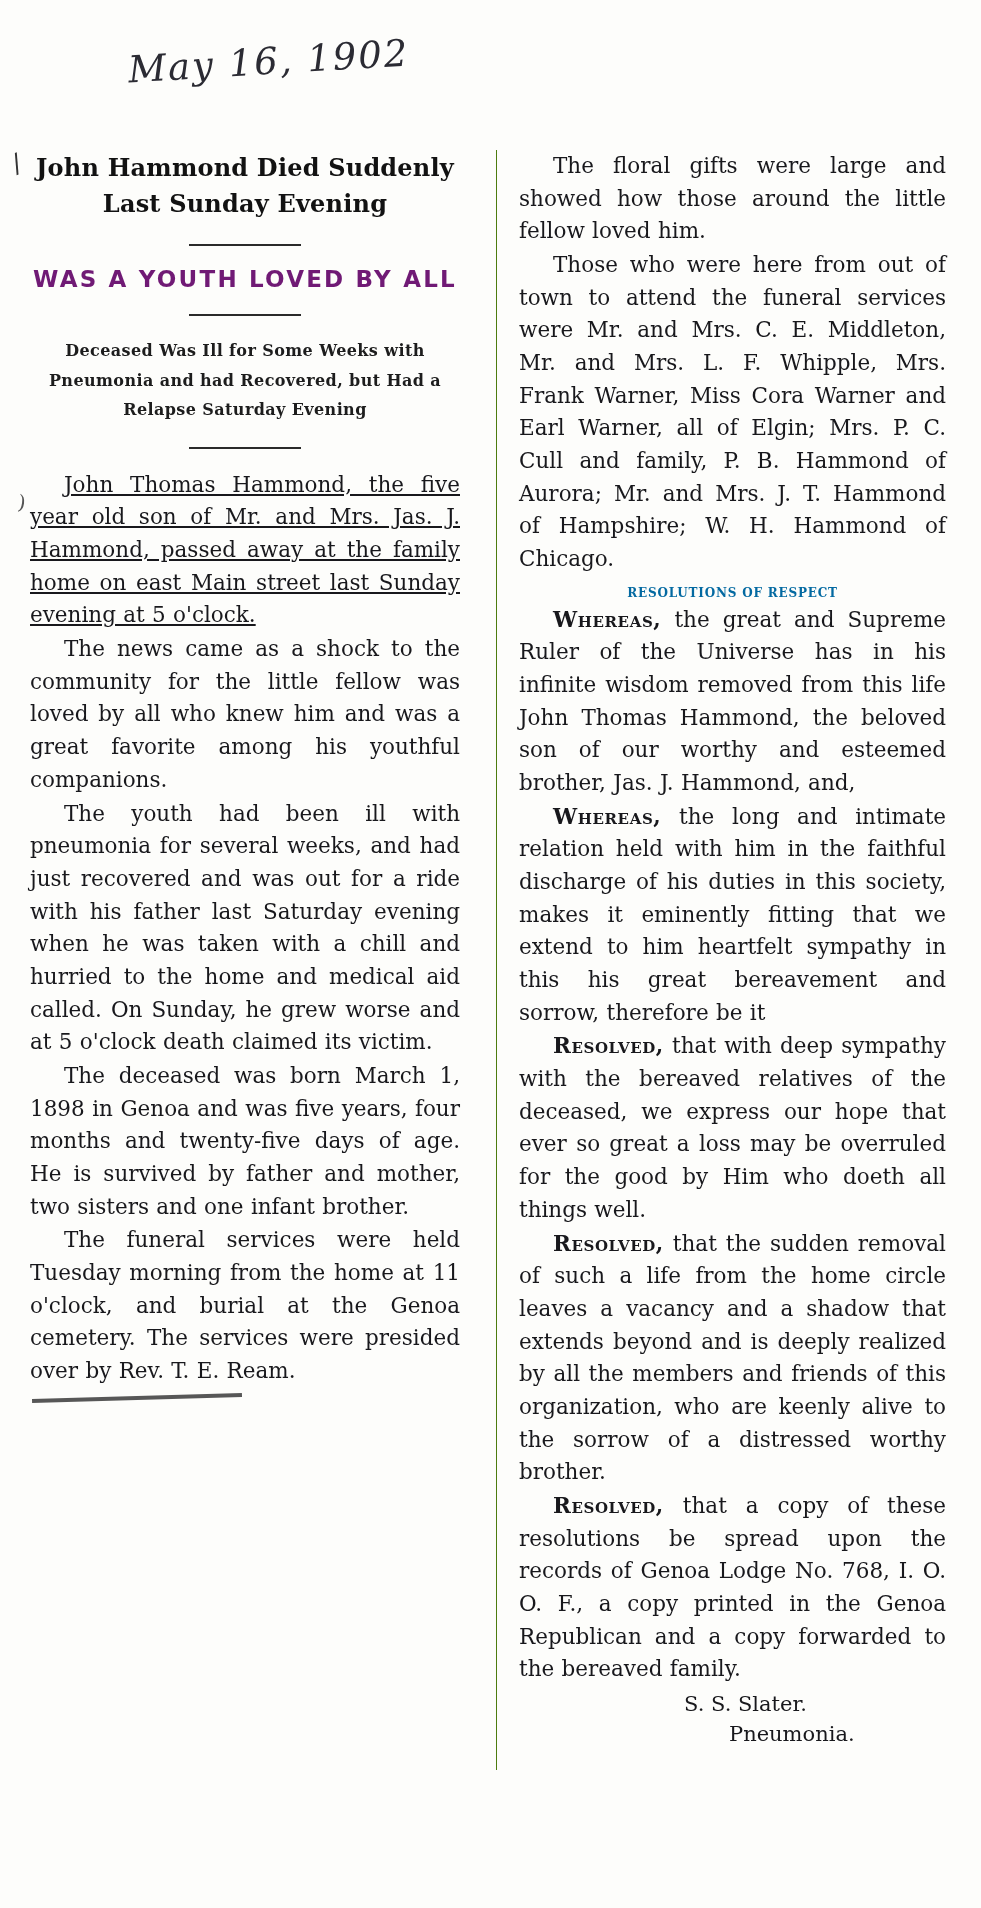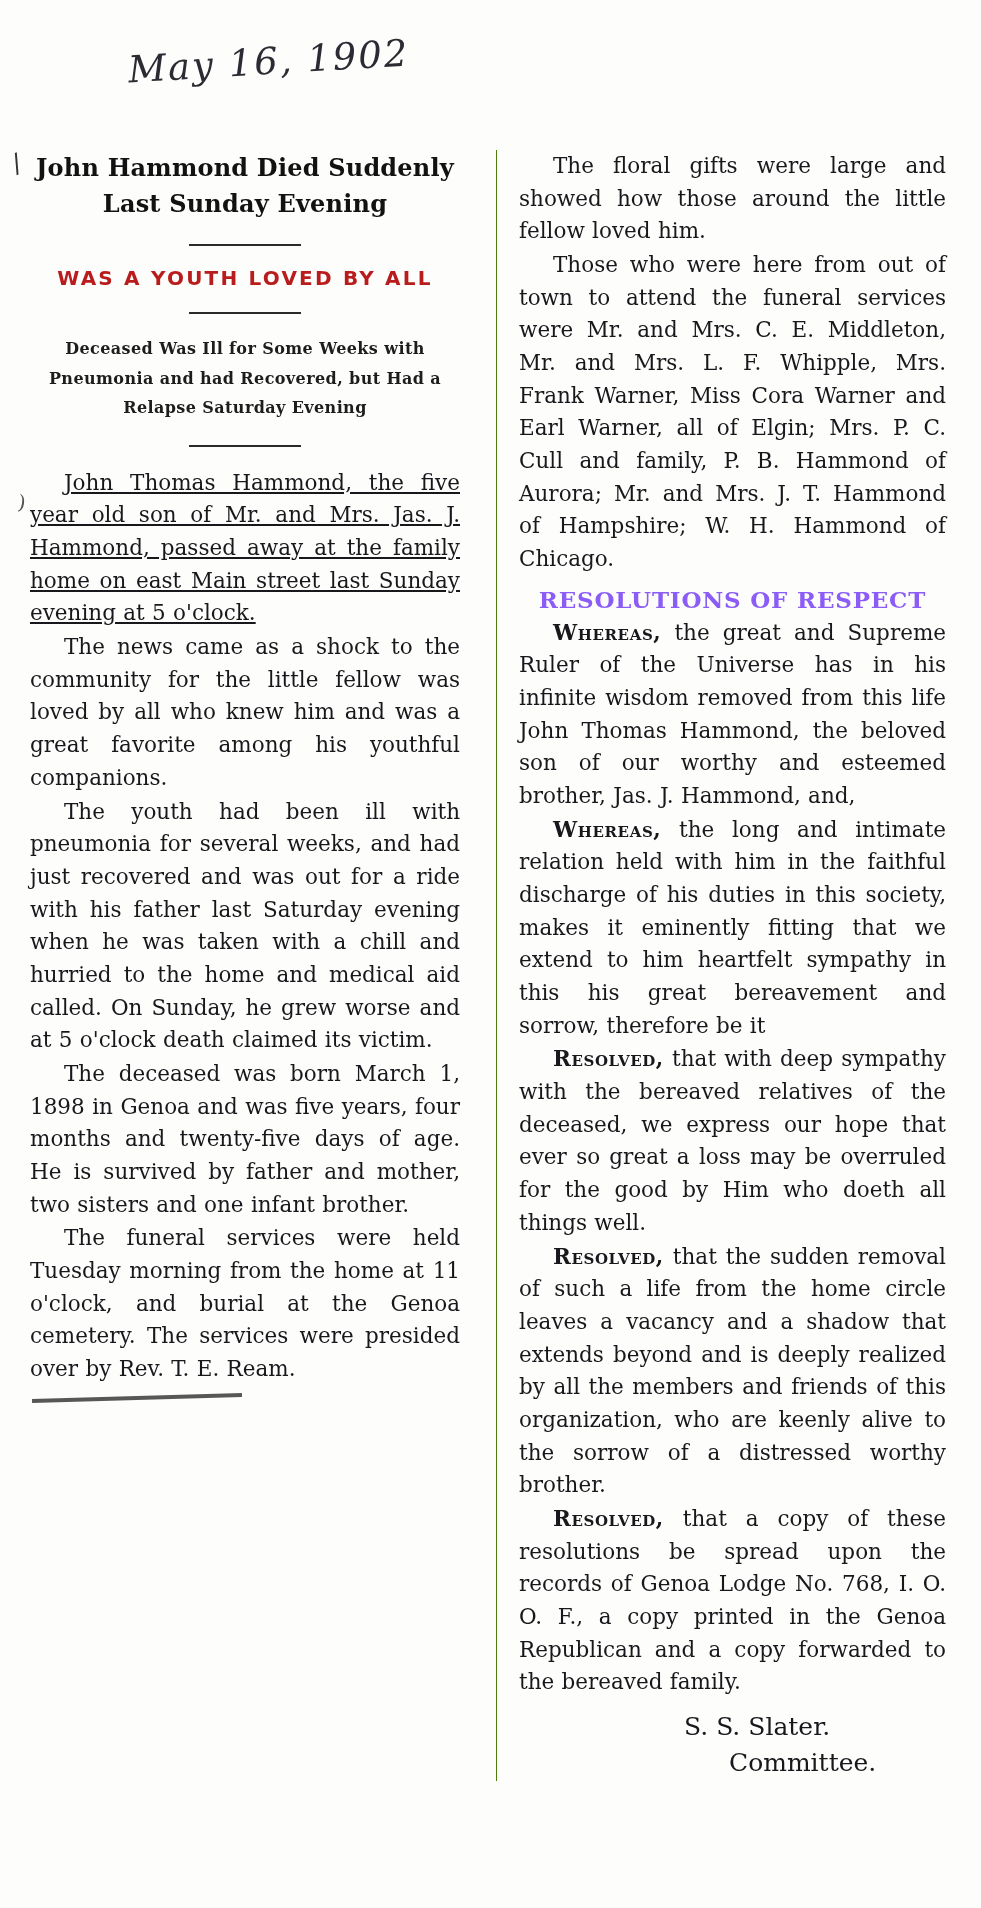--- a/index.html
+++ b/index.html
@@ -90,24 +90,24 @@
   .rule {
     width: 112px;
     height: 2px;
     background: #2a2a2a;
     margin: 22px auto 20px auto;
   }
   .subhead {
     text-align: center;
     font-family: "DejaVu Sans", sans-serif;
     font-weight: 700;
-    font-size: 20px;
+    font-size: 23px;
     letter-spacing: 2.2px;
     margin: 4px 0 0 0;
-    color: #b91c1c;
+    color: #701a75;
   }
   .deck {
     text-align: center;
     font-family: "DejaVu Serif", serif;
     font-weight: 700;
     font-size: 16px;
     line-height: 1.85;
     letter-spacing: 0.4px;
     color: #1d1d1d;
     margin: 0 2px;
@@ -130,36 +130,36 @@
   .col-left p.body:first-of-type {
     margin-top: 4px;
     text-decoration: underline;
   }
 
   
   .res-heading {
     text-align: center;
     font-family: "DejaVu Serif", serif;
     font-weight: 700;
-    font-size: 23px;
+    font-size: 12px;
     letter-spacing: 0.8px;
     margin: 10px 0 4px 0;
-    color: #8b5cf6;
+    color: #0369a1;
   }
   .smallcaps {
     font-variant: small-caps;
     font-weight: 600;
     letter-spacing: 0.6px;
   }
 
   
   .signature {
-    margin-top: 10px;
-    font-family: "DejaVu Serif", serif;
-    font-size: 25px;
+    margin-top: 3px;
+    font-family: "DejaVu Serif", serif;
+    font-size: 21px;
     line-height: 1.45;
     color: #18181c;
   }
   .sig-1 { padding-left: 165px; }
   .sig-2 { padding-left: 185px; }
   .sig-3 { padding-left: 210px; }
 
   
   .strike-artifact {
     position: absolute;
@@ -208,21 +208,21 @@
       <div class="res-heading">RESOLUTIONS OF RESPECT</div>
 
       <p class="body smallcaps-lead"><span class="smallcaps">Whereas,</span> the great and Supreme Ruler of the Universe has in his infinite wisdom removed from this life John Thomas Hammond, the beloved son of our worthy and esteemed brother, Jas. J. Hammond, and,</p>
       <p class="body smallcaps-lead"><span class="smallcaps">Whereas,</span> the long and intimate relation held with him in the faithful discharge of his duties in this society, makes it eminently fitting that we extend to him heartfelt sympathy in this his great bereavement and sorrow, therefore be it</p>
       <p class="body smallcaps-lead"><span class="smallcaps">Resolved,</span> that with deep sympathy with the bereaved relatives of the deceased, we express our hope that ever so great a loss may be overruled for the good by Him who doeth all things well.</p>
       <p class="body smallcaps-lead"><span class="smallcaps">Resolved,</span> that the sudden removal of such a life from the home circle leaves a vacancy and a shadow that extends beyond and is deeply realized by all the members and friends of this organization, who are keenly alive to the sorrow of a distressed worthy brother.</p>
       <p class="body smallcaps-lead"><span class="smallcaps">Resolved,</span> that a copy of these resolutions be spread upon the records of Genoa Lodge No. 768, I. O. O. F., a copy printed in the Genoa Republican and a copy forwarded to the bereaved family.</p>
 
       <div class="signature">
         <div class="sig-1">S. S. Slater.</div>
-        <div class="sig-3">Committee.</div>
+        <div class="sig-3">Pneumonia.</div>
       </div>
 
     </div>
 
   </div>
 
   <div class="strike-artifact"></div>
 
 </div>
 

